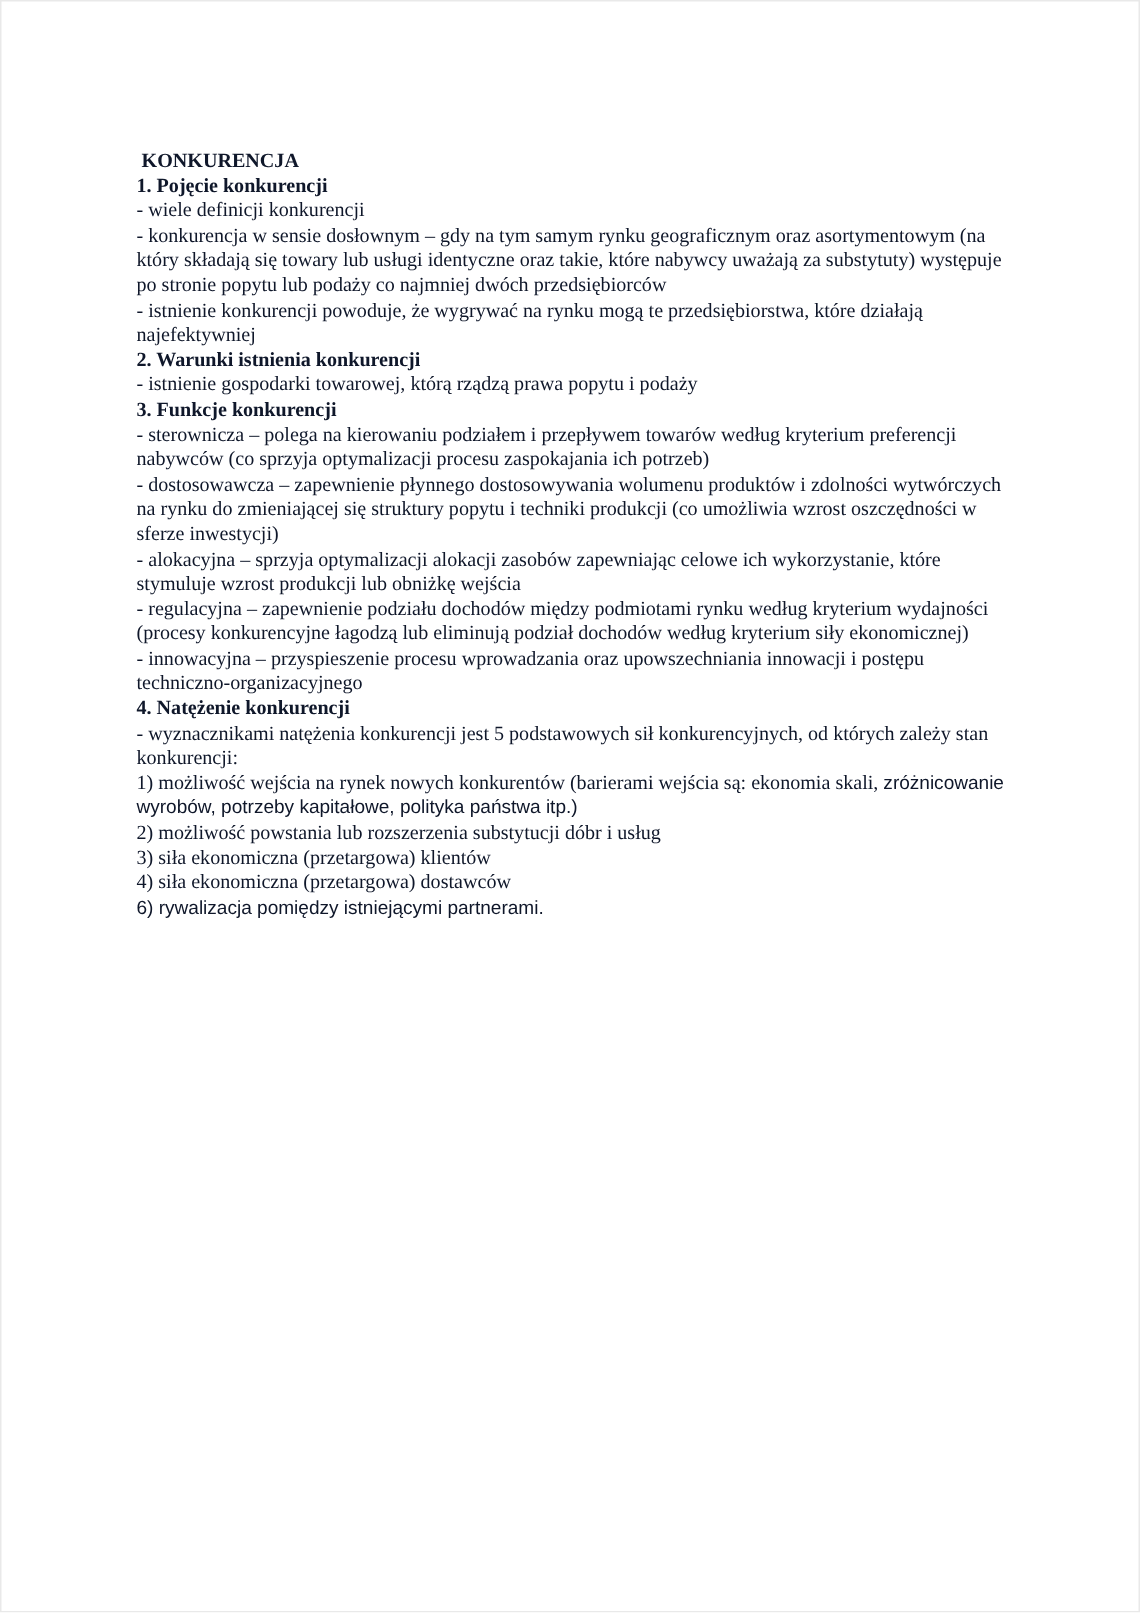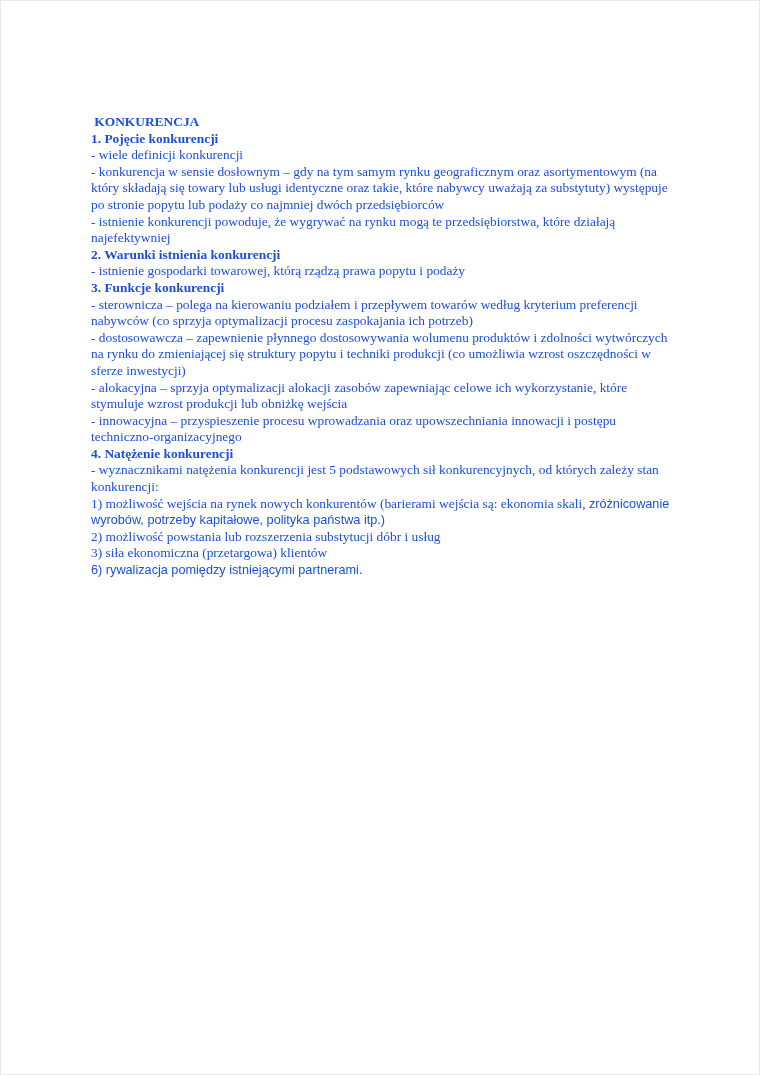--- a/index.html
+++ b/index.html
@@ -13,25 +13,25 @@
     height: 1075px;
     background: #ffffff;
     box-sizing: border-box;
     border: 1px solid #e9e9e9;
     overflow: hidden;
     font-family: "Liberation Serif", serif;
   }
   .doc {
     position: absolute;
     left: 90px;
-    top: 113px;
+    top: 98px;
     width: 580px;
     font-size: 13.4px;
     line-height: 16.6px;
-    color: #1d4ed8;
+    color: #0f172a;
   }
   .block {
     margin: 0;
     white-space: pre-wrap;
   }
   .block.title,
   .block.heading {
     font-weight: bold;
   }
   .sans {
@@ -48,21 +48,23 @@
       <div class="block heading"><span>1. Pojęcie konkurencji</span></div>
       <div class="block text"><span>- wiele definicji konkurencji</span></div>
       <div class="block text"><span>- konkurencja w sensie dosłownym – gdy na tym samym rynku geograficznym oraz asortymentowym (na który składają się towary lub usługi identyczne oraz takie, które nabywcy uważają za substytuty) występuje po stronie popytu lub podaży co najmniej dwóch przedsiębiorców</span></div>
       <div class="block text"><span>- istnienie konkurencji powoduje, że wygrywać na rynku mogą te przedsiębiorstwa, które działają najefektywniej</span></div>
       <div class="block heading"><span>2. Warunki istnienia konkurencji</span></div>
       <div class="block text"><span>- istnienie gospodarki towarowej, którą rządzą prawa popytu i podaży</span></div>
       <div class="block heading"><span>3. Funkcje konkurencji</span></div>
       <div class="block text"><span>- sterownicza – polega na kierowaniu podziałem i przepływem towarów według kryterium preferencji nabywców (co sprzyja optymalizacji procesu zaspokajania ich potrzeb)</span></div>
       <div class="block text"><span>- dostosowawcza – zapewnienie płynnego dostosowywania wolumenu produktów i zdolności wytwórczych na rynku do zmieniającej się struktury popytu i techniki produkcji (co umożliwia wzrost oszczędności w sferze inwestycji)</span></div>
       <div class="block text"><span>- alokacyjna – sprzyja optymalizacji alokacji zasobów zapewniając celowe ich wykorzystanie, które stymuluje wzrost produkcji lub obniżkę wejścia</span></div>
+      <div class="block text"><span>- regulacyjna – zapewnienie podziału dochodów między podmiotami rynku według kryterium wydajności (procesy konkurencyjne łagodzą lub eliminują podział dochodów według kryterium siły ekonomicznej)</span></div>
       <div class="block text"><span>- innowacyjna – przyspieszenie procesu wprowadzania oraz upowszechniania innowacji i postępu techniczno-organizacyjnego</span></div>
       <div class="block heading"><span>4. Natężenie konkurencji</span></div>
       <div class="block text"><span>- wyznacznikami natężenia konkurencji jest 5 podstawowych sił konkurencyjnych, od których zależy stan konkurencji:</span></div>
       <div class="block text"><span>1) możliwość wejścia na rynek nowych konkurentów (barierami wejścia są: ekonomia skali, </span><span class="sans">zróżnicowanie wyrobów, potrzeby kapitałowe, polityka państwa itp.)</span></div>
       <div class="block text"><span>2) możliwość powstania lub rozszerzenia substytucji dóbr i usług</span></div>
       <div class="block text"><span>3) siła ekonomiczna (przetargowa) klientów</span></div>
+      <div class="block text"><span>4) siła ekonomiczna (przetargowa) dostawców</span></div>
       <div class="block text"><span class="sans">6) rywalizacja pomiędzy istniejącymi partnerami.</span></div>
     </div>
 </div>
 
 </body></html>

